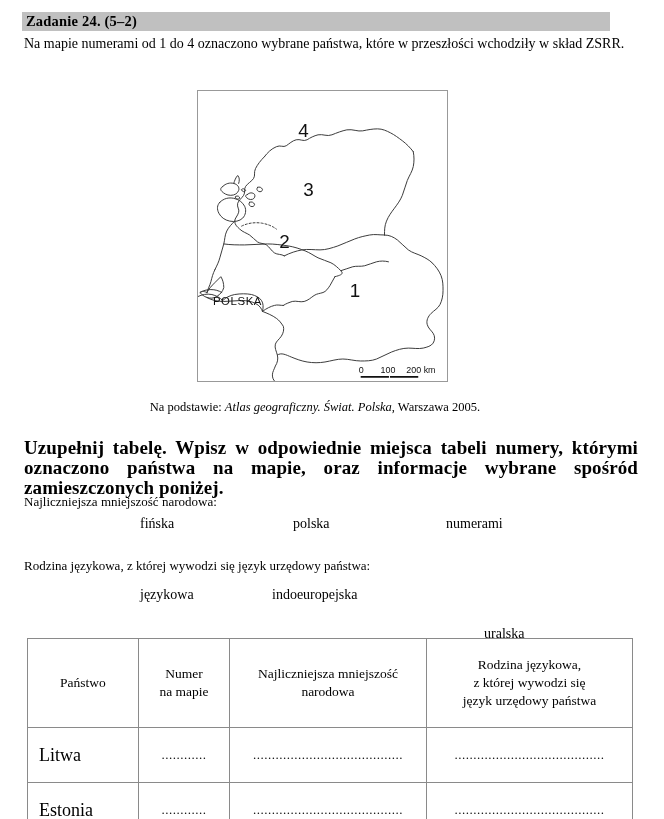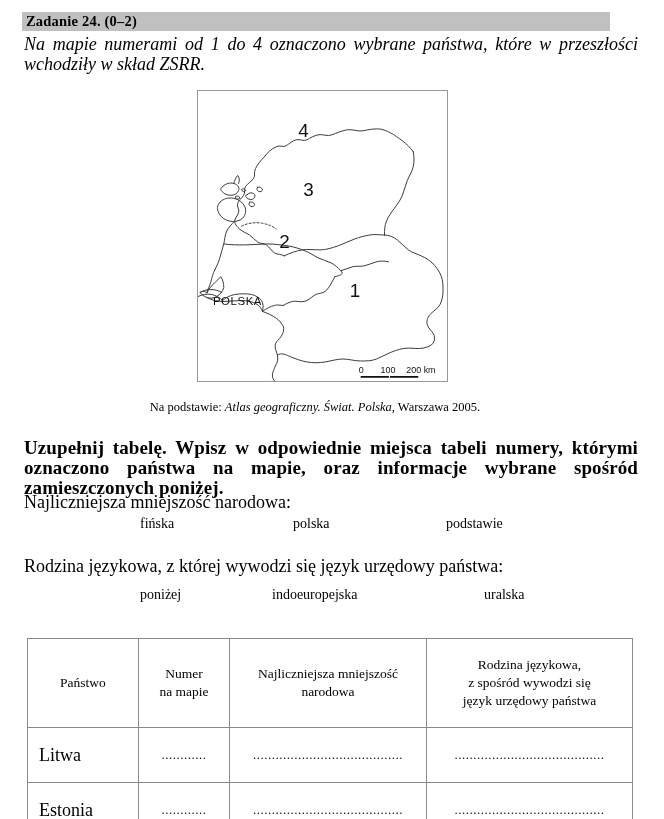--- a/index.html
+++ b/index.html
@@ -35,24 +35,23 @@
     letter-spacing: 0.2px;
     line-height: 17px;
   }
 
   
   #intro-paragraph {
     position: absolute;
     left: 24px;
     top: 34px;
     width: 614px;
-    font-size: 18px;
+    font-size: 14px;
     line-height: 20px;
     text-align: justify;
-    font-style: italic;
   }
 
   
   #map-figure {
     position: absolute;
     left: 197px;
     top: 90px;
     width: 251px;
     height: 292px;
     border: 1px solid #999999;
@@ -101,41 +100,41 @@
     font-weight: bold;
     line-height: 20px;
     text-align: justify;
     letter-spacing: 0.1px;
   }
 
   
   .option-group-label {
     position: absolute;
     left: 24px;
-    font-size: 18px;
+    font-size: 13px;
     line-height: 18px;
   }
   .option-row { position: absolute; left: 0; width: 576px; height: 18px; }
   .option-item {
     position: absolute;
     font-size: 14px;
     line-height: 18px;
     white-space: nowrap;
   }
   #minority-label { top: 493px; }
   #minority-options { top: 515px; }
   #minority-options .opt-0 { left: 140px; }
   #minority-options .opt-1 { left: 293px; }
   #minority-options .opt-2 { left: 446px; }
 
   #language-label { top: 557px; }
   #language-options { top: 586px; }
   #language-options .opt-0 { left: 140px; }
   #language-options .opt-1 { left: 272px; }
-  #language-options .opt-2 { left: 484px; }
+  #language-options .opt-2 { left: 484px; margin-top: 39px; }
 
   
   #answer-table {
     position: absolute;
     left: 27px;
     top: 638px;
     width: 601px;
     border-collapse: collapse;
     table-layout: fixed;
     font-size: 13.5px;
@@ -163,21 +162,21 @@
     font-size: 18px;
   }
   .dots { color: #111111; letter-spacing: 0.5px; white-space: nowrap; }
   .dots-short { font-size: 13px; }
   .dots-long { font-size: 13px; }
 </style>
 </head>
 <body>
 
 <div id="task-header-band"></div>
-<div id="task-header-label">Zadanie 24. (0–2)</div>
+<div id="task-header-label">Zadanie 24. (5–2)</div>
 
 <div id="intro-paragraph">Na mapie numerami od 1 do 4 oznaczono wybrane państwa, które w przeszłości wchodziły w skład ZSRR.</div>
 
 <div id="map-figure">
   <svg id="map-svg" viewBox="0 0 251 292" xmlns="http://www.w3.org/2000/svg">
 
     <path class="coast" d="M67,66 C70,62 74,58 79,56 C83,54 86,57 89,55 C92,53 95,50 99,49
       C103,48 106,51 110,49 C113,47 117,45 121,44 C126,43 130,46 135,44
       C140,42 145,40 150,39 C156,38 161,41 166,40 C171,39 176,38 181,38
       C186,38 190,40 194,42 C198,44 202,47 206,50 C210,53 214,57 217,61"></path>
@@ -281,47 +280,47 @@
 <div id="source-caption">
   <span>Na podstawie: </span><span class="ital">Atlas geograficzny. Świat. Polska</span><span>, Warszawa 2005.</span>
 </div>
 
 <div id="command-paragraph">Uzupełnij tabelę. Wpisz w odpowiednie miejsca tabeli numery, którymi oznaczono państwa na mapie, oraz informacje wybrane spośród zamieszczonych poniżej.</div>
 
 <div id="minority-label" class="option-group-label">Najliczniejsza mniejszość narodowa:</div>
 <div id="minority-options" class="option-row">
   <span class="option-item opt-0">fińska</span>
   <span class="option-item opt-1">polska</span>
-  <span class="option-item opt-2">podstawie</span>
+  <span class="option-item opt-2">numerami</span>
 </div>
 
 <div id="language-label" class="option-group-label">Rodzina językowa, z której wywodzi się język urzędowy państwa:</div>
 <div id="language-options" class="option-row">
-  <span class="option-item opt-0">poniżej</span>
+  <span class="option-item opt-0">językowa</span>
   <span class="option-item opt-1">indoeuropejska</span>
   <span class="option-item opt-2">uralska</span>
 </div>
 
 <table id="answer-table">
   <thead>
     <tr>
       <td class="col-country">
         <span>Państwo</span>
       </td>
       <td class="col-number">
         <span>Numer</span><br>
         <span>na mapie</span>
       </td>
       <td class="col-minority">
         <span>Najliczniejsza mniejszość</span><br>
         <span>narodowa</span>
       </td>
       <td class="col-family">
         <span>Rodzina językowa,</span><br>
-        <span>z spośród wywodzi się</span><br>
+        <span>z której wywodzi się</span><br>
         <span>język urzędowy państwa</span>
       </td>
     </tr>
   </thead>
   <tbody>
     <tr>
       <td class="cell-country">Litwa</td>
       <td>
         <span class="dots dots-short">............</span>
       </td>

